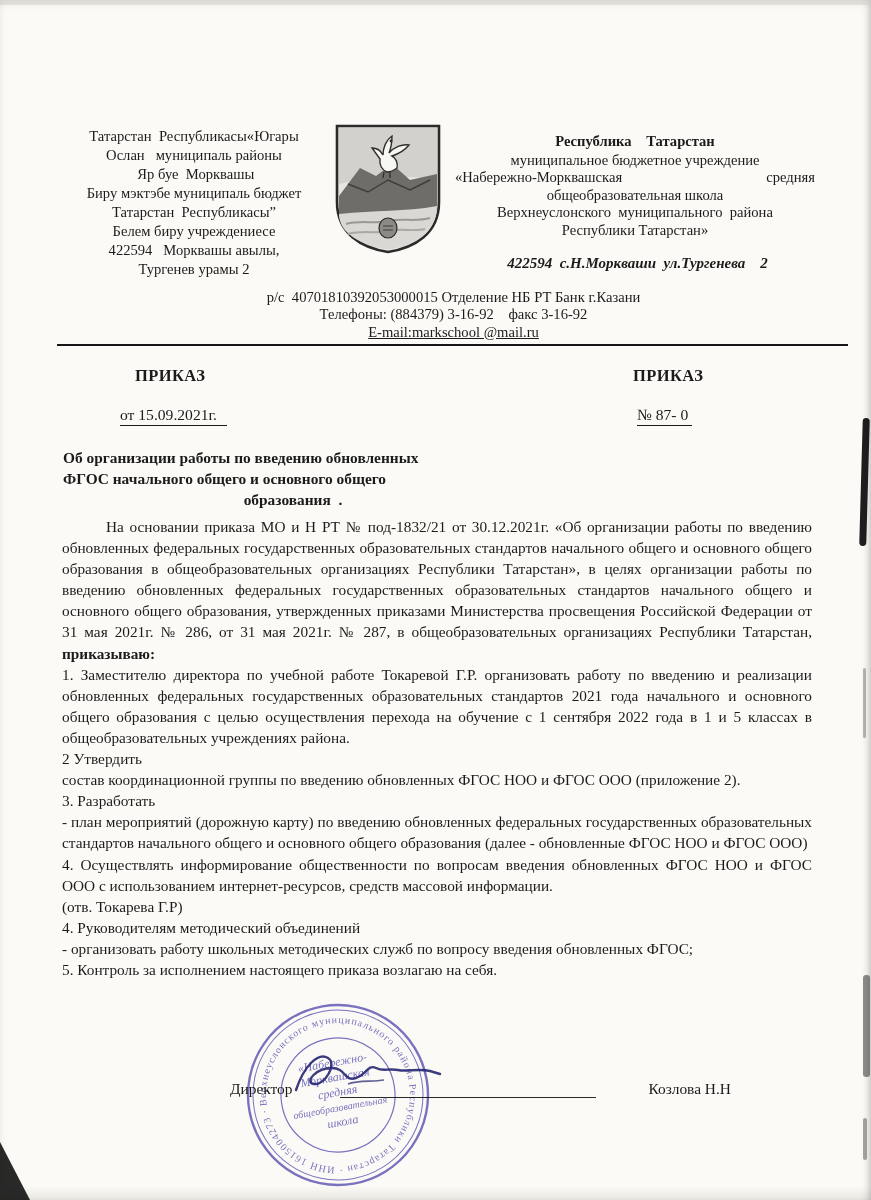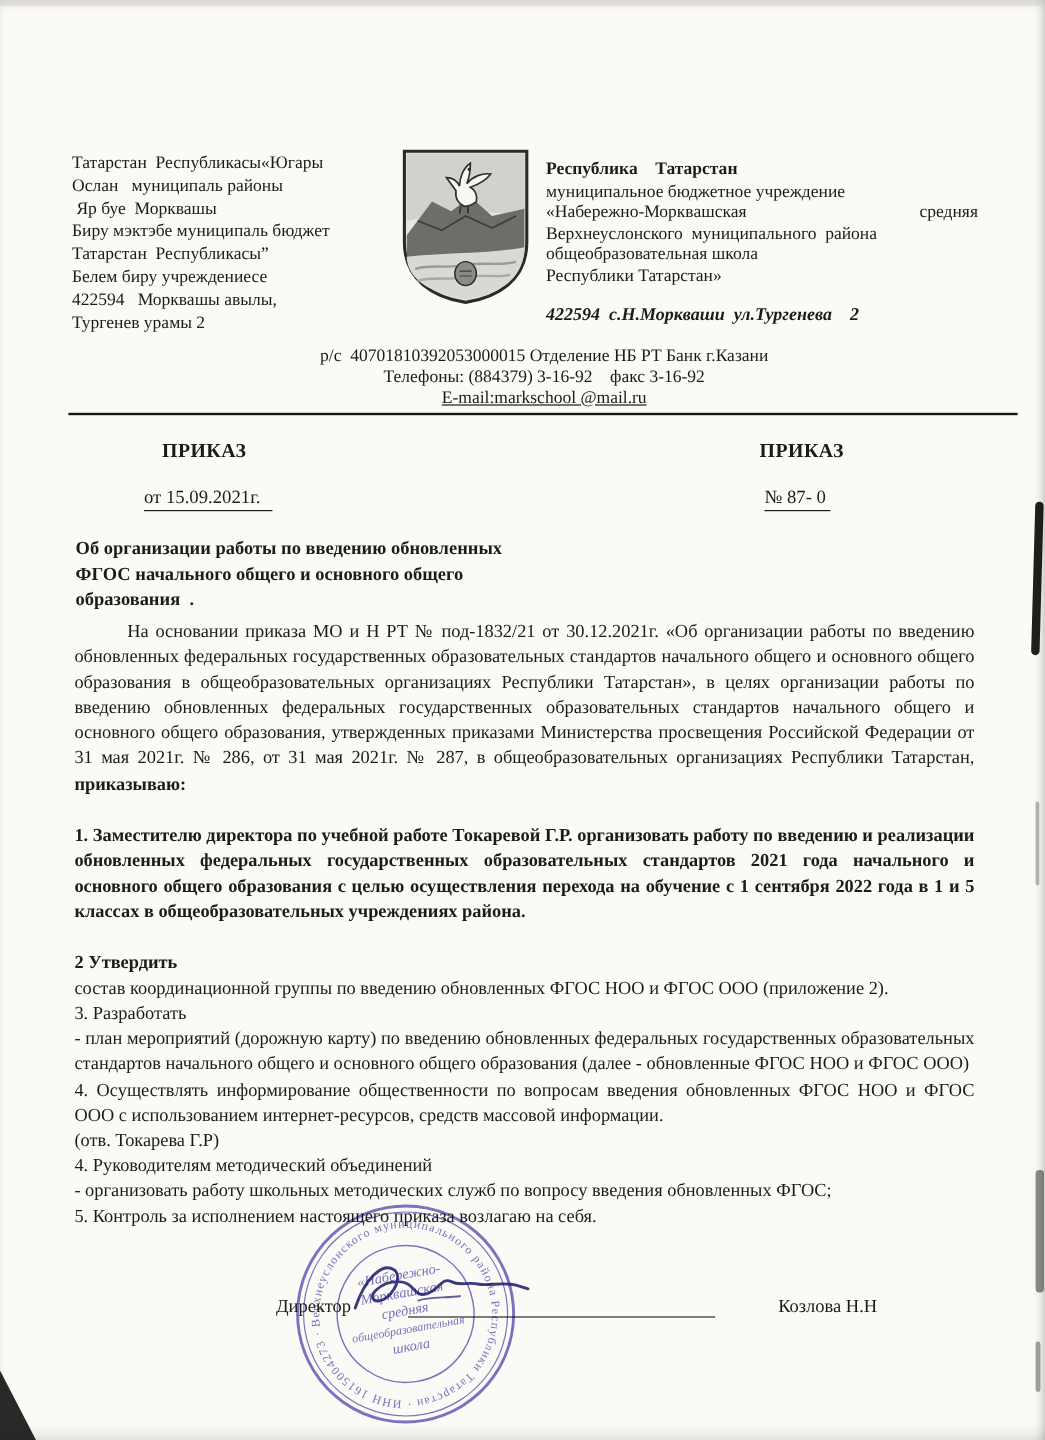--- a/index.html
+++ b/index.html
@@ -5,41 +5,41 @@
   html,body{margin:0;padding:0;background:#9a9a9a;}
   .page{
     position:relative;width:871px;height:1200px;margin:0 auto;overflow:hidden;
     background:linear-gradient(180deg,#efede8 0,#fbfaf6 10px,#fbfaf6 1186px,#e8e6e0 100%);
     box-shadow:inset -7px 0 10px -7px rgba(0,0,0,.35), inset 4px 0 8px -6px rgba(0,0,0,.15);
     font-family:"Liberation Serif","DejaVu Serif",serif;color:#1b1b1b;
   }
   .abs{position:absolute;}
   
   .hdr-left{left:60px;top:127px;width:268px;font-size:14.6px;line-height:19px;}
-  .hdr-left div,.hdr-right div,.pre{white-space:pre-wrap;}
+  .hdr-left div,.hdr-right div,.pre{white-space:pre-wrap;text-align:center;}
   .hdr-right{left:455px;top:133px;width:360px;font-size:14.6px;line-height:17.5px;}
   .hdr-right .b1{font-weight:bold;margin-bottom:1px;}
   .hdr-right .split{display:flex;justify-content:space-between;}
   .addr{left:455px;top:255px;width:365px;font-weight:bold;font-style:italic;font-size:15px;}
   .arms{left:330px;top:122px;width:116px;height:134px;}
   .bank{left:0;right:0;top:289px;text-align:center;font-size:14.6px;line-height:17.4px;padding-left:36px;}
   .bank .email{text-decoration:underline;}
   .rule{left:57px;width:791px;top:344px;border-top:2px solid #161616;height:0;}
   
   .t-ru{left:135px;top:366px;font-weight:bold;font-size:16.5px;letter-spacing:.4px;}
   .t-tt{left:633px;top:366px;font-weight:bold;font-size:16.5px;letter-spacing:.4px;}
   .o-date{left:120px;top:406px;font-size:15.6px;border-bottom:1.4px solid #1b1b1b;padding:0 6px 1px 0;}
   .o-num{left:637px;top:406px;font-size:15.6px;border-bottom:1.4px solid #1b1b1b;padding:0 4px 1px 0;}
   .subject{left:63px;top:447px;width:460px;font-weight:bold;font-size:15.4px;line-height:21px;}
   
   .body{left:62px;top:516px;width:750px;font-size:15.3px;line-height:21.1px;}
   .para{margin:0;text-align:justify;}
   .para.indent{text-indent:44px;}
   .para .tail{font-weight:bold;}
-  .gap-top{margin-top:22px;font-weight:bold;}
+  .gap-top{}
   
   .sig-row{left:62px;top:1080px;width:720px;font-size:15.4px;}
   .sig-row .inner{margin-left:168px;display:flex;align-items:flex-end;gap:48px;}
   .sig-line{display:inline-block;width:256px;border-bottom:1.5px solid #2a2a2a;height:14px;}
   .sig-name{margin-left:4px;}
   .hand-sign{left:288px;top:1038px;z-index:4;}
   .stamp{left:243px;top:1000px;width:190px;height:190px;z-index:3;opacity:.78;transform:rotate(-10deg);mix-blend-mode:multiply;}
   
   .art{position:absolute;z-index:6;pointer-events:none;}
   .art-r1{right:3px;top:418px;width:7px;height:128px;background:#0b0b0b;border-radius:4px;transform:rotate(1.6deg);opacity:.92;}
@@ -83,22 +83,22 @@
     </svg>
   </div>
 
   <div class="abs hdr-right">
     <div class="b1">Республика    Татарстан</div>
     <div>муниципальное бюджетное учреждение</div>
     <div class="split">
       <span>«Набережно-Морквашская</span>
       <span>средняя</span>
     </div>
+    <div>общеобразовательная школа</div>
     <div>Верхнеуслонского  муниципального  района</div>
-    <div>общеобразовательная школа</div>
     <div>Республики Татарстан»</div>
   </div>
   <div class="abs addr pre">422594  с.Н.Моркваши  ул.Тургенева    2</div>
 
   <div class="abs bank">
     <div class="pre">р/с  40701810392053000015 Отделение НБ РТ Банк г.Казани</div>
     <div class="pre">Телефоны: (884379) 3-16-92    факс 3-16-92</div>
     <div class="email pre">E-mail:markschool @mail.ru</div>
   </div>
 

